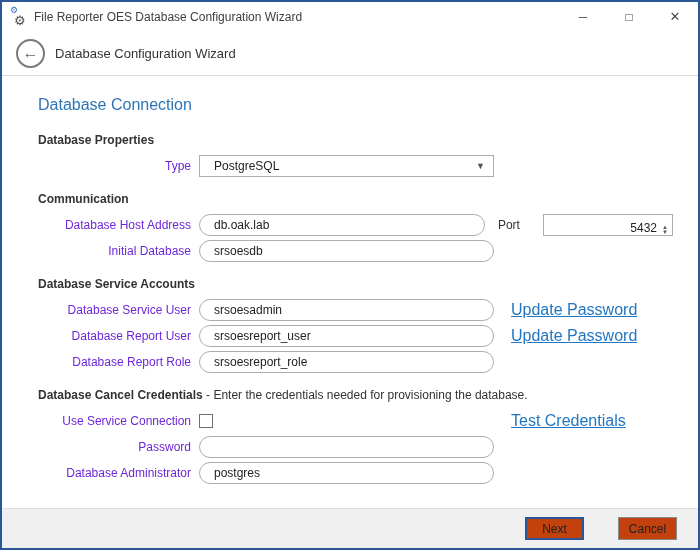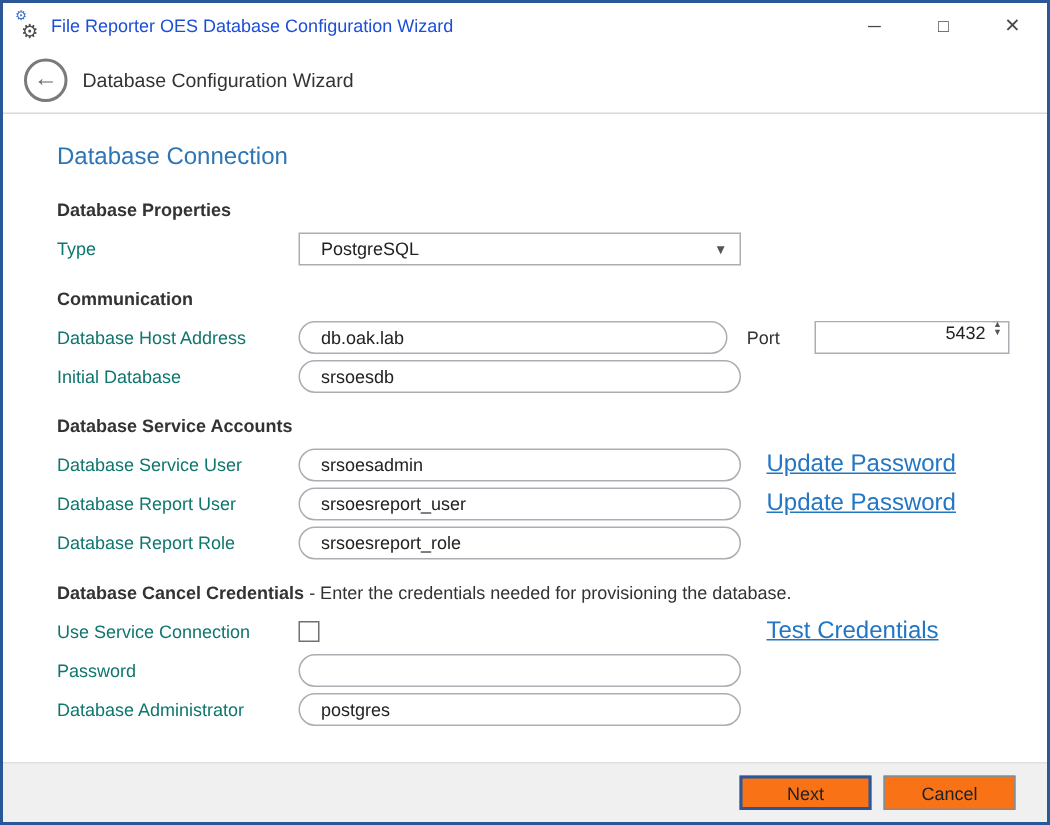--- a/index.html
+++ b/index.html
@@ -22,21 +22,21 @@
   }
   .app-icon { position:relative; width:18px; height:16px; flex-shrink:0; }
   .app-icon .gear-small {
     position:absolute; top:-3px; left:0;
     font-size:9px; color:#3f71c8; line-height:9px;
   }
   .app-icon .gear-big {
     position:absolute; bottom:-2px; left:4px;
     font-size:13px; color:#4d4d4d; line-height:13px;
   }
-  .title-text { font-size:12px; color:#1d4ed8; margin-left:6px; white-space:nowrap; }
+  .title-text { font-size:12px; color:#404040; margin-left:6px; white-space:nowrap; }
   .win-controls { margin-left:auto; display:flex; height:100%; }
   .win-btn {
     width:46px; height:100%; display:flex; align-items:center; justify-content:center;
     font-size:12px; color:#4a4a4a; cursor:default;
   }
   .win-btn.close { font-size:13px; }
   
   .wizard-header {
     height:45px; display:flex; align-items:center;
     padding-left:14px; border-bottom:1px solid #d9d9d9; flex-shrink:0;
@@ -51,36 +51,36 @@
   .content { flex:1; padding:18px 25px 0 36px; position:relative; overflow:hidden; }
   .page-title { font-size:16px; font-weight:400; color:#2e75b5; margin:2px 0 0 0; }
   .section-title {
     font-size:12px; font-weight:bold; color:#333;
     margin:15px 0 8px 0;
   }
   .section-title.first { margin-top:19px; }
   .section-title .subtitle { font-weight:normal; color:#333; }
   .row { display:flex; align-items:center; margin-bottom:4px; height:22px; position:relative; }
   .row-label {
-    width:161px; flex-shrink:0; text-align:left; padding-right:8px;
-    font-size:12px; color:#0f766e; white-space:nowrap;
+    width:161px; flex-shrink:0; text-align:right; padding-right:8px;
+    font-size:12px; color:#6d28d9; white-space:nowrap;
   }
   .field, .combo {
     width:295px; height:22px; border:1px solid #abadb3; background:#fff;
     font-size:12px; color:#222; padding:0 14px;
     font-family:"Liberation Sans", sans-serif;
   }
   input.field { outline:none;border-radius:11px; }
   .combo { display:flex; align-items:center; padding-right:4px; }
   .combo .combo-text { flex:1; }
   .combo .combo-arrow { font-size:9px; color:#555; padding-right:4px; }
   .port-label { font-size:12px; color:#333; margin-left:13px; width:26px; }
   .spin-field {
     width:130px; height:22px; border:1px solid #abadb3; background:#fff;
-    display:flex; align-items:flex-start; margin-left:20px;
+    display:flex; align-items:flex-end; margin-left:20px;
   }
   .spin-field input {
     flex:1; min-width:0; border:none; outline:none; text-align:right;
     font-size:12px; color:#222; padding:0 4px;
     font-family:"Liberation Sans", sans-serif;
   }
   .spinner { display:flex; flex-direction:column; padding:0 4px 0 1px; }
   .spinner span { font-size:6px; line-height:5px; color:#555; text-align:center; }
   .link {
     position:absolute; left:473px; font-size:16px; color:#2276c3;
@@ -89,23 +89,23 @@
   .checkbox {
     width:14px; height:14px; border:1px solid #707070; background:#fff;
   }
   
   .footer {
     height:40px; flex-shrink:0; background:#f0f0f0; border-top:1px solid #dfdfdf;
     display:flex; align-items:center; justify-content:flex-end;
     padding-right:21px; gap:8px;
   }
   .btn {
-    width:88px; height:23px; font-size:12px; color:#222;
-    background:#f97316; font-family:"Liberation Sans", sans-serif;
-    display:flex; align-items:center; justify-content:center;
+    width:59px; height:23px; font-size:12px; color:#222;
+    background:#c2410c; font-family:"Liberation Sans", sans-serif;
+    display:flex; align-items:center; justify-content:center;margin-left:26px;
   }
   .btn.primary { border:2px solid #2b579a; }
   .btn.secondary { border:1px solid #8a8a8a; }
 </style>
 </head>
 <body>
 
 <div class="window">
 
   <div class="titlebar">

